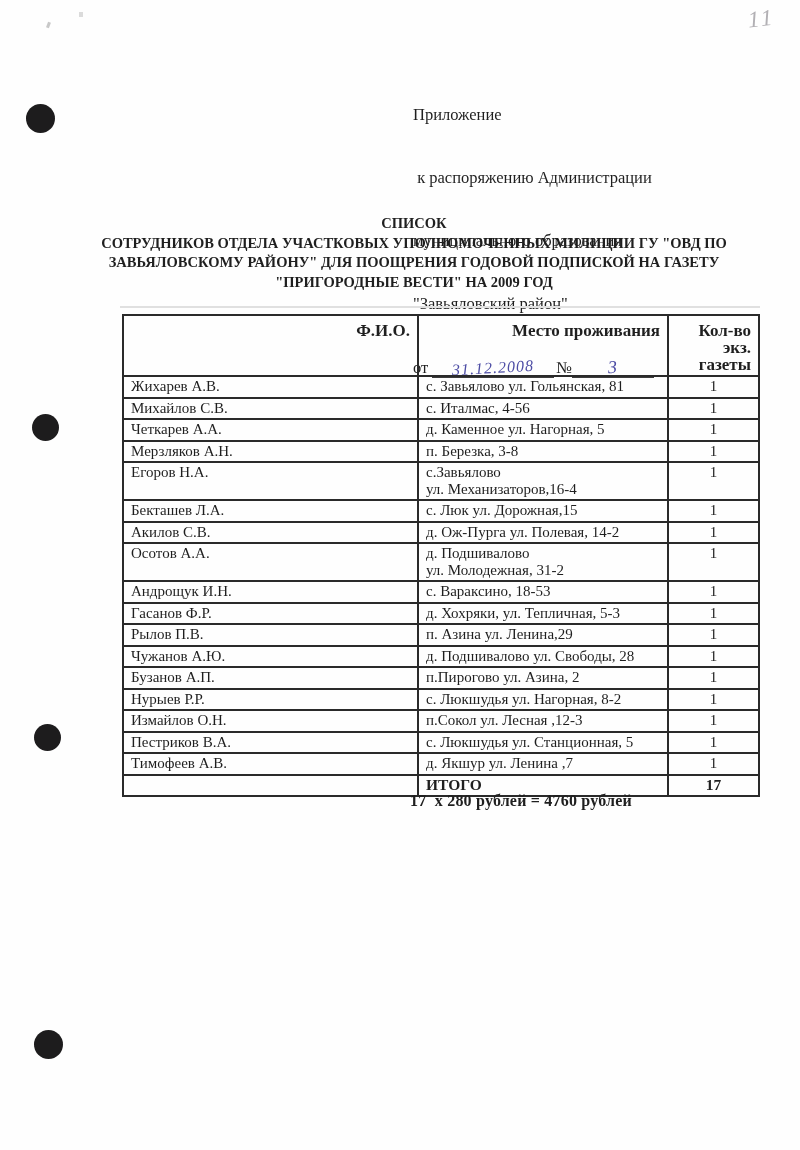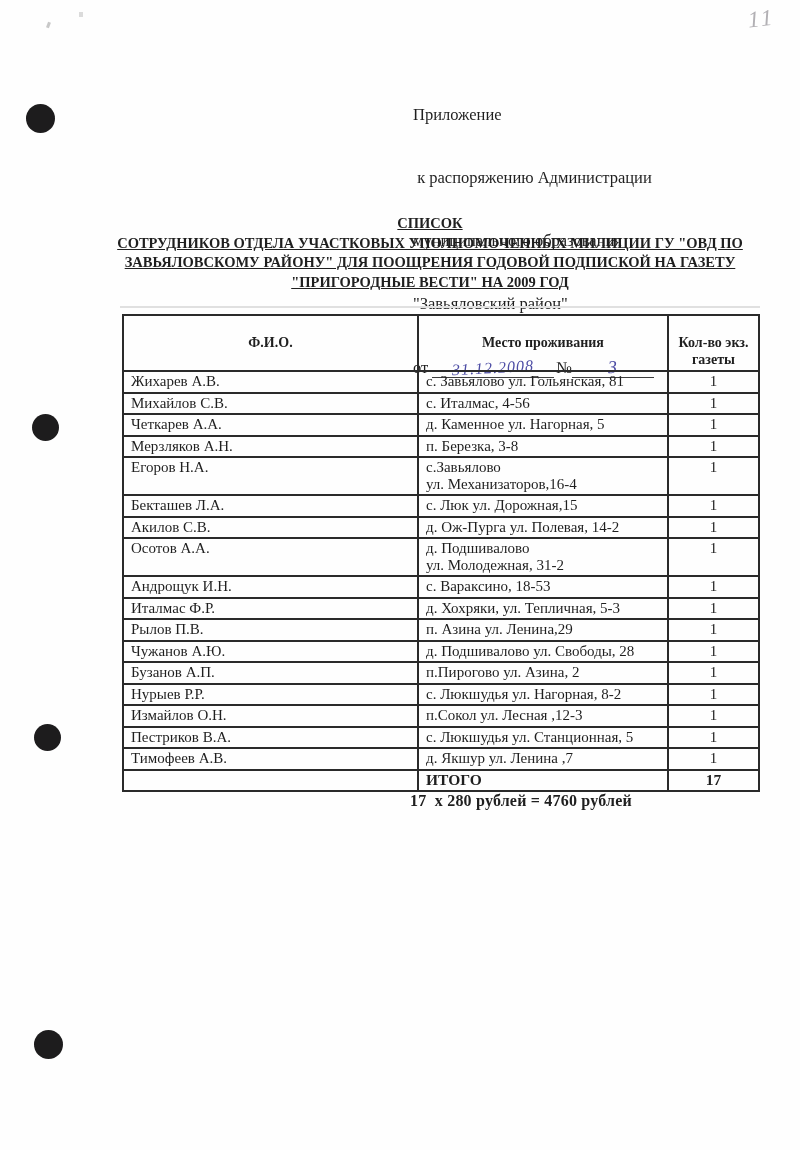--- a/index.html
+++ b/index.html
@@ -68,27 +68,26 @@
     color: #4d4da5;
     transform: rotate(-3deg) translateY(-1px);
     letter-spacing: 1px;
   }
   .hw-date { font-size: 16px; }
   .hw-num  { font-size: 18px; }
 
   
   .title-block {
     position: absolute;
-    left: 60px; top: 214px;
+    left: 44px; top: 214px;
     width: 740px;
     text-align: center;
     font-weight: bold;
     font-size: 14.5px;
     line-height: 19.5px;
-    text-decoration: underline;
   }
 
   
   .scan-line {
     position: absolute;
     left: 120px; top: 306px;
     width: 640px; height: 2px;
     background: #e0e0e0;
   }
 
@@ -102,25 +101,25 @@
     font-size: 15px;
   }
   table.list th, table.list td {
     border: 2px solid #2a2a2a;
     padding: 1px 7px 2px;
     vertical-align: top;
     line-height: 16.5px;
     overflow: hidden;
   }
   table.list th {
-    text-align: center;
+    text-align: right;
     font-weight: bold;
-    font-size: 14px;
+    font-size: 17px;
     line-height: 17px;
-    padding-top: 18px;
+    padding-top: 6px;
     height: 55px;
   }
   table.list td { height: 20px; font-family: Liberation Serif, serif; }
   td.address { white-space: pre-line; }
   td.count { text-align: center; }
   .total-row td { font-weight: bold; font-size: 15.5px; margin-top: 32px; }
 
   
   .footer-calc {
     position: absolute;
@@ -227,21 +226,21 @@
     <td class="count">1</td>
   </tr>
 
   <tr>
     <td>Андрощук И.Н.</td>
     <td class="address">с. Вараксино, 18-53</td>
     <td class="count">1</td>
   </tr>
 
   <tr>
-    <td>Италмас Ф.Р.</td>
+    <td>Гасанов Ф.Р.</td>
     <td class="address">д. Хохряки, ул. Тепличная, 5-3</td>
     <td class="count">1</td>
   </tr>
 
   <tr>
     <td>Рылов П.В.</td>
     <td class="address">п. Азина ул. Ленина,29</td>
     <td class="count">1</td>
   </tr>
 

